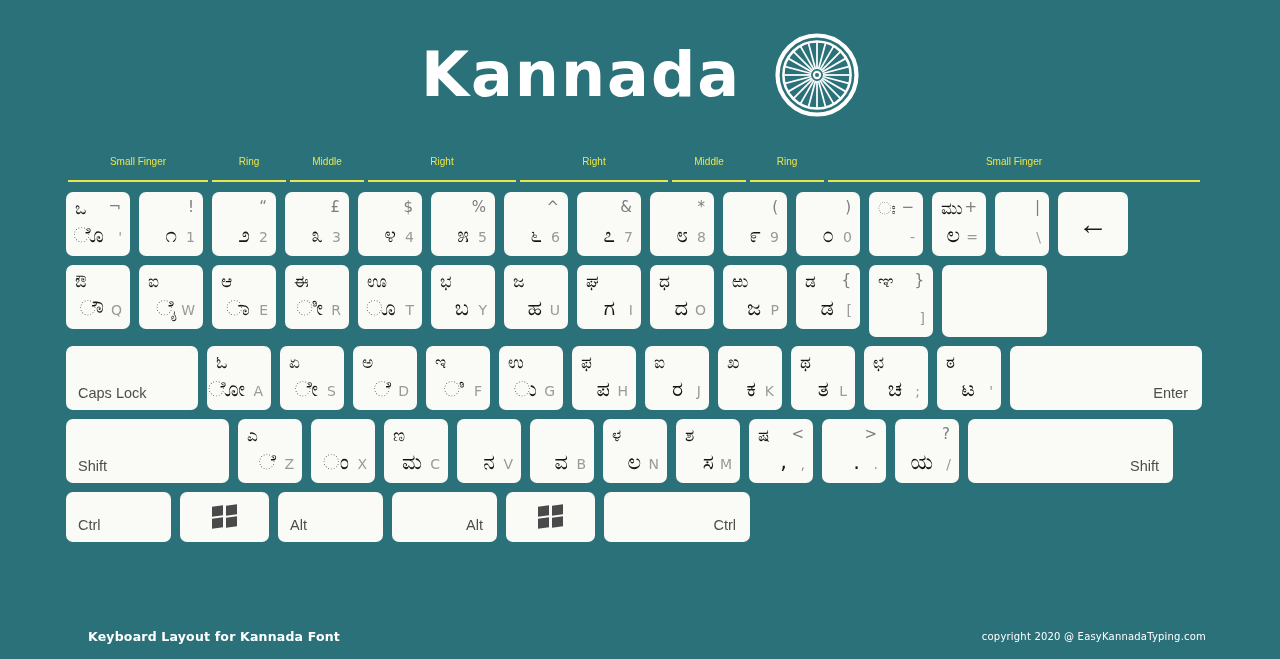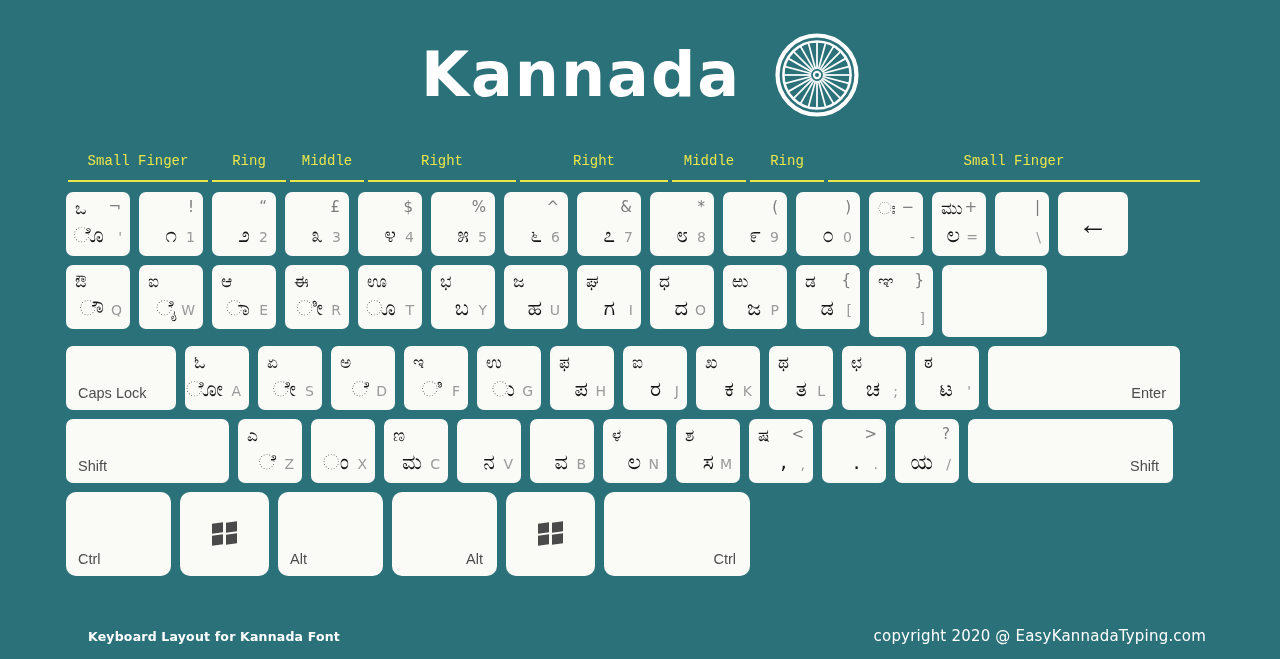--- a/index.html
+++ b/index.html
@@ -63,22 +63,22 @@
     height: 30px;
     display: flex;
     align-items: flex-start;
     justify-content: center;
     margin-right: 4px;
     box-sizing: border-box;
   }
   .finger-seg:last-child { margin-right: 0; }
   .finger-seg span {
     color: #e9e54a;
-    font-size: 14px;
-    font-family: Liberation Mono, monospace;
+    font-size: 10px;
+    font-family: Liberation Sans, sans-serif;
     line-height: 19px;
     white-space: nowrap;
   }
 
   
   .keyboard {
     padding: 6px 66px 0 66px;
     box-sizing: border-box;
   }
   .krow {
@@ -90,21 +90,21 @@
   .key {
     background: #fafaf7;
     border-radius: 7px;
     height: 64px;
     position: relative;
     box-sizing: border-box;
     flex: 0 0 auto;
     width: 64px;
   }
   .key.tall { height: 72px; }
-  .key.h70 { height: 84px; border-radius: 10px; }
+  .key.h70 { height: 50px; }
 
   
   .k-tl, .k-tr, .k-bl, .k-br {
     position: absolute;
     font-family: "DejaVu Sans", sans-serif;
     line-height: 1;
     white-space: nowrap;
   }
   .k-tl { left: 9px;  top: 8px;  font-size: 17px; color: #151515; }
   .k-tr { right: 9px; top: 8px;  font-size: 15px; color: #7d7d7d; }
@@ -179,21 +179,21 @@
   }
   .footer-left, .footer-right {
     color: #ffffff;
     font-family: "DejaVu Sans", sans-serif;
     font-size: 12.5px;
     font-weight: bold;
     letter-spacing: 0.2px;
     white-space: nowrap;
     margin-left: 14px;
   }
-  .footer-right { font-size: 15px; font-weight: normal; }
+  .footer-right { font-size: 10px; font-weight: normal; }
 </style>
 </head>
 <body style="background: rgb(43, 113, 121);">
 
 <div id="page-root">
 
   <div class="title-bar">
     <div class="title-word">Kannada</div>
     <div class="chakra-wrap">
       <svg viewBox="0 0 100 100" aria-hidden="true">
@@ -409,21 +409,21 @@
           <span class="k-tl">ಞ</span>
           <span class="k-tr">}</span>
           <span class="k-bl"></span>
           <span class="k-br">]</span>
         </div>
         <div class="key tall" style="width: 105px;">
           <span class="k-label right"></span>
         </div>
       </div>
       <div class="krow">
-        <div class="key" style="width: 110px;">
+        <div class="key" style="width: 132px;">
           <span class="k-label">Caps Lock</span>
         </div>
         <div class="key" style="width: 64px;">
           <span class="k-tl">ಓ</span>
           <span class="k-bl">ೋ</span>
           <span class="k-br">A</span>
         </div>
         <div class="key" style="width: 64px;">
           <span class="k-tl">ಏ</span>
           <span class="k-bl">ೇ</span>

